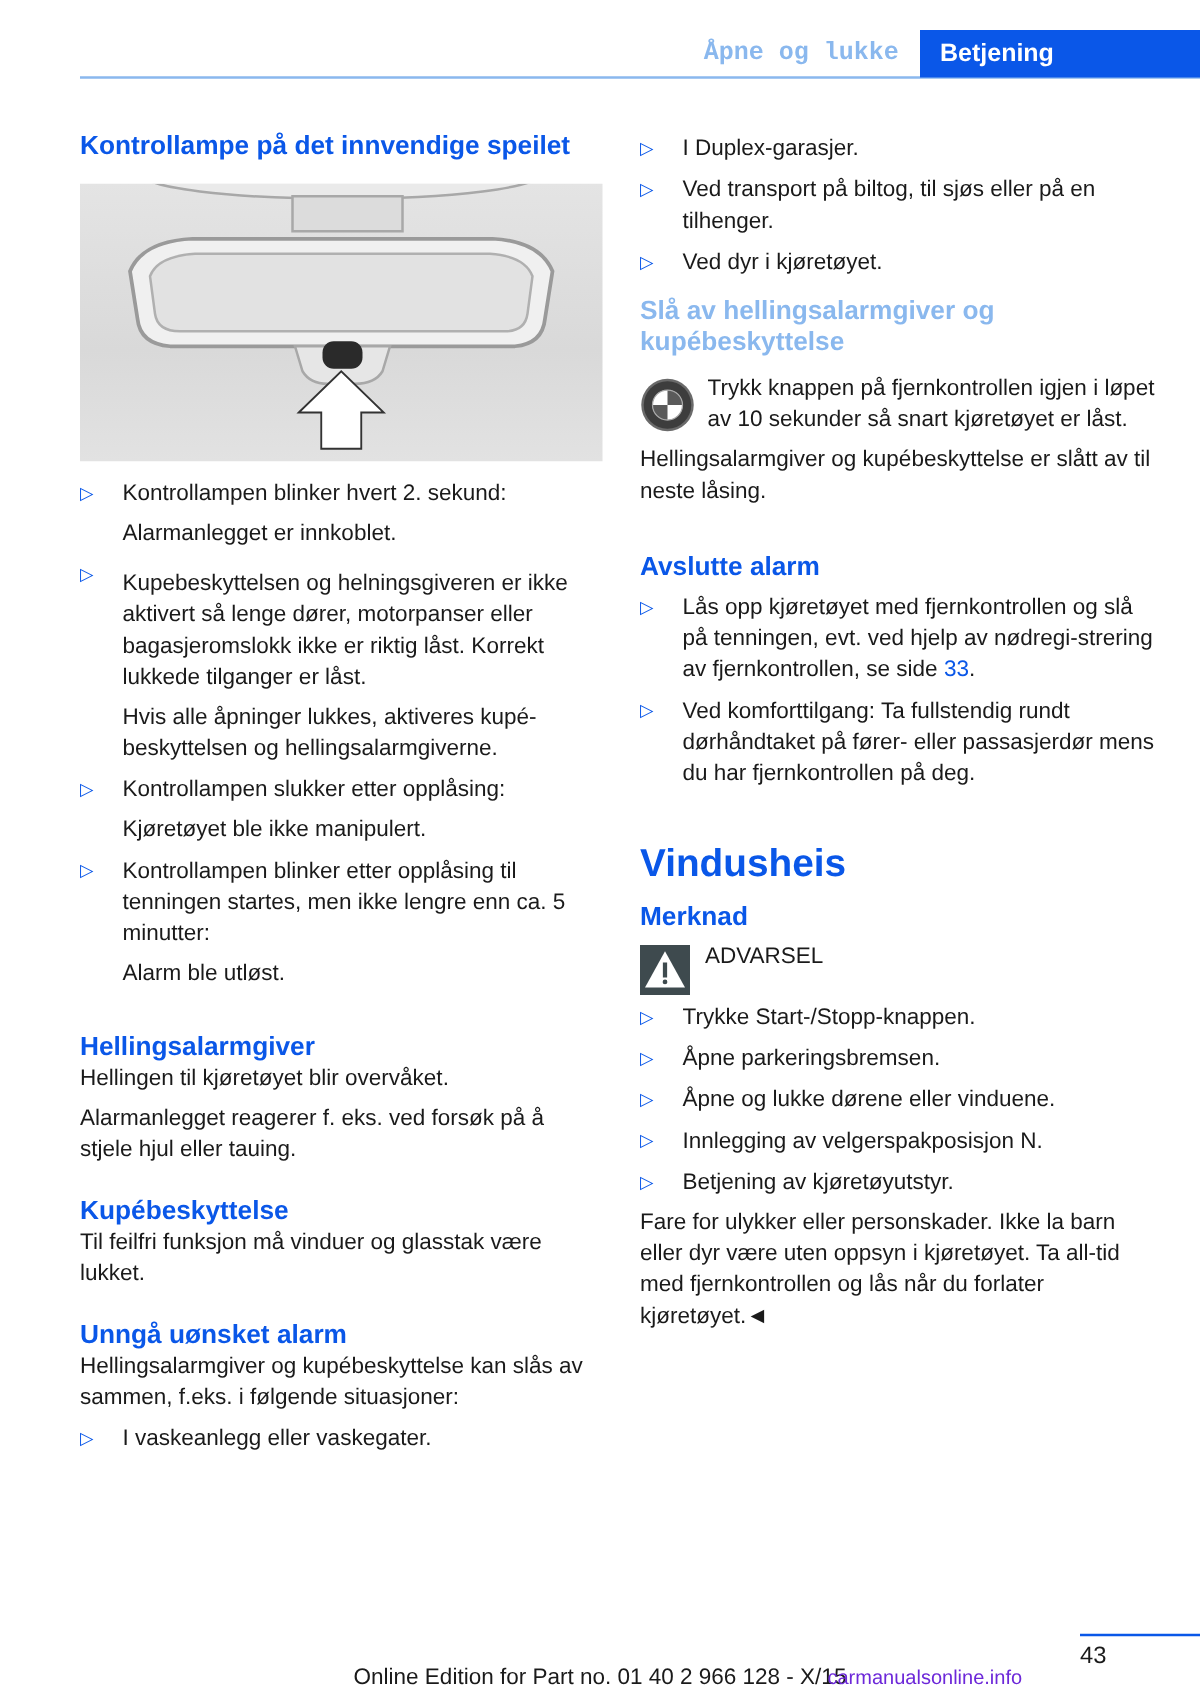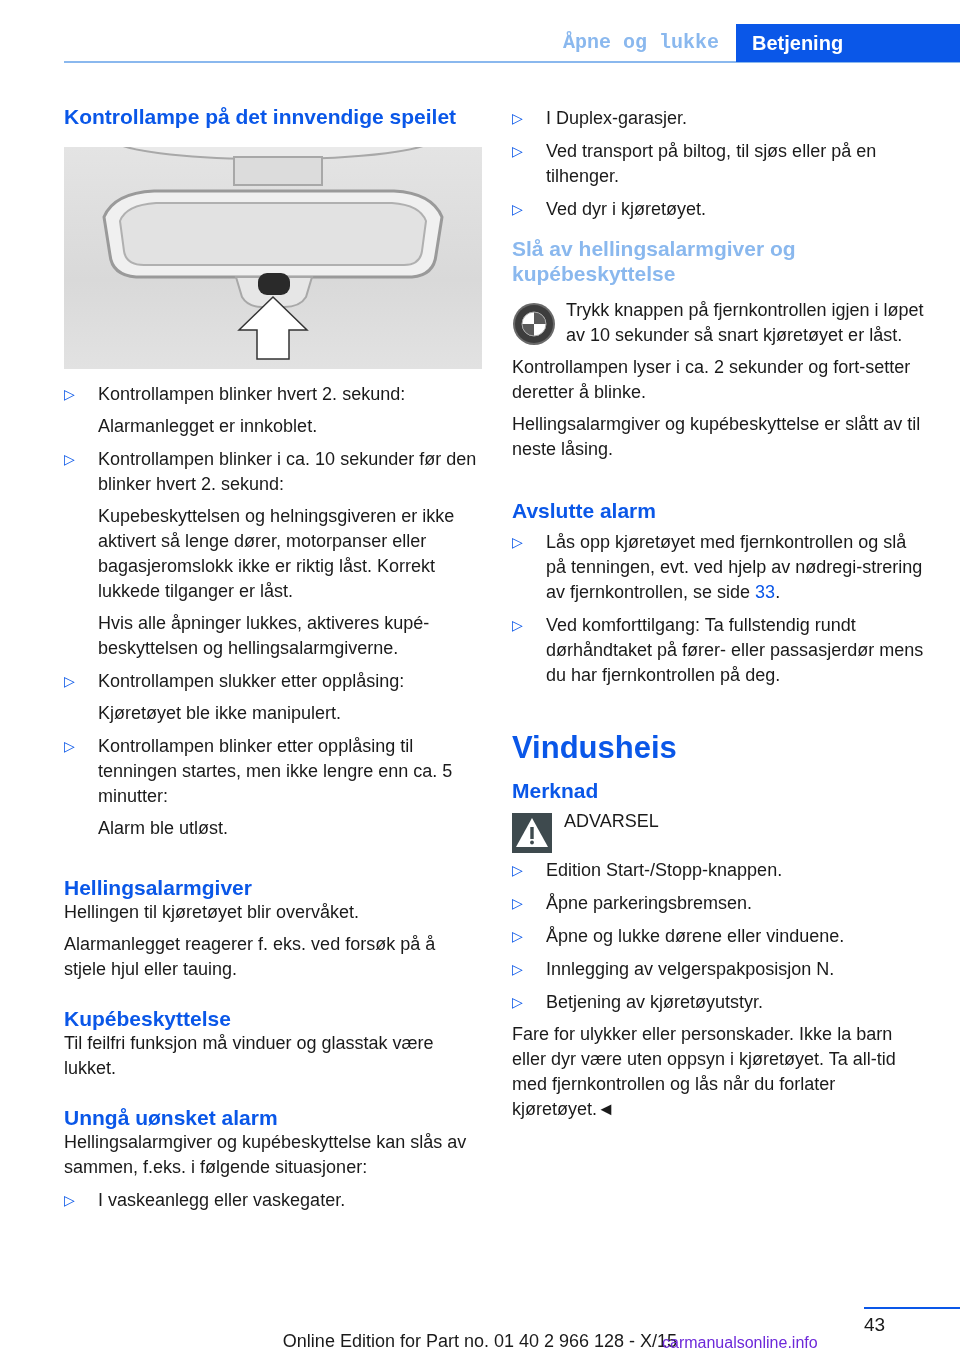--- a/index.html
+++ b/index.html
@@ -67,21 +67,20 @@
   </div>
 
   <ul class="bullets" style="margin-top:12px;">
     <li>
       <span class="tri">▷</span>
       <span>Kontrollampen blinker hvert 2. sekund:</span>
       <span class="sub">Alarmanlegget er innkoblet.</span>
     </li>
     <li style="margin-top:7px;">
       <span class="tri">▷</span>
-      <span>Kontrollampen blinker i ca. 10 sekunder før den blinker hvert 2. sekund:</span>
       <span class="sub">Kupebeskyttelsen og helningsgiveren er ikke aktivert så lenge dører, motorpanser eller bagasjeromslokk ikke er riktig låst. Korrekt lukkede tilganger er låst.</span>
       <span class="sub">Hvis alle åpninger lukkes, aktiveres kupé-beskyttelsen og hellingsalarmgiverne.</span>
     </li>
     <li style="margin-top:7px;">
       <span class="tri">▷</span>
       <span>Kontrollampen slukker etter opplåsing:</span>
       <span class="sub">Kjøretøyet ble ikke manipulert.</span>
     </li>
     <li style="margin-top:7px;">
       <span class="tri">▷</span>
@@ -129,21 +128,20 @@
     <svg class="bmw-icon" viewBox="0 0 44 44">
       <circle cx="22" cy="22" r="21" fill="#6a6a6a"></circle>
       <circle cx="22" cy="22" r="19" fill="#3d3d3d"></circle>
       <circle cx="22" cy="22" r="12" fill="#ffffff"></circle>
       <path d="M22 10 A12 12 0 0 1 34 22 L22 22 Z" fill="#5a5a5a"></path>
       <path d="M22 34 A12 12 0 0 1 10 22 L22 22 Z" fill="#5a5a5a"></path>
       <circle cx="22" cy="22" r="12" fill="none" stroke="#aaaaaa" stroke-width="1"></circle>
     </svg>
     <p>Trykk knappen på fjernkontrollen igjen i løpet av 10 sekunder så snart kjøretøyet er låst.</p>
   </div>
-  <p style="margin-top:7px; clear:both;">Kontrollampen lyser i ca. 2 sekunder og fort-setter deretter å blinke.</p>
   <p style="margin-top:7px;">Hellingsalarmgiver og kupébeskyttelse er slått av til neste låsing.</p>
 
   <h3 class="h-blue" style="margin-top:36px;">Avslutte alarm</h3>
   <ul class="bullets" style="margin-top:6px;">
     <li>
       <span class="tri">▷</span>
       <span>Lås opp kjøretøyet med fjernkontrollen og slå på tenningen, evt. ved hjelp av nødregi-strering av fjernkontrollen, se side </span><a class="link">33</a><span>.</span>
     </li>
     <li style="margin-top:7px;">
       <span class="tri">▷</span>
@@ -159,21 +157,21 @@
       <rect x="0" y="0" width="40" height="40" fill="#3e4a4e"></rect>
       <path d="M20 5 L36 34 L4 34 Z" fill="#ffffff"></path>
       <rect x="18.3" y="14" width="3.4" height="12" fill="#3e4a4e"></rect>
       <circle cx="20" cy="29.5" r="1.9" fill="#3e4a4e"></circle>
     </svg>
     <p>ADVARSEL</p>
   </div>
   <ul class="bullets" style="margin-top:7px; clear:both;">
     <li>
       <span class="tri">▷</span>
-      <span>Edition Start-/Stopp-knappen.</span>
+      <span>Trykke Start-/Stopp-knappen.</span>
     </li>
     <li style="margin-top:7px;">
       <span class="tri">▷</span>
       <span>Åpne parkeringsbremsen.</span>
     </li>
     <li style="margin-top:7px;">
       <span class="tri">▷</span>
       <span>Åpne og lukke dørene eller vinduene.</span>
     </li>
     <li style="margin-top:7px;">

